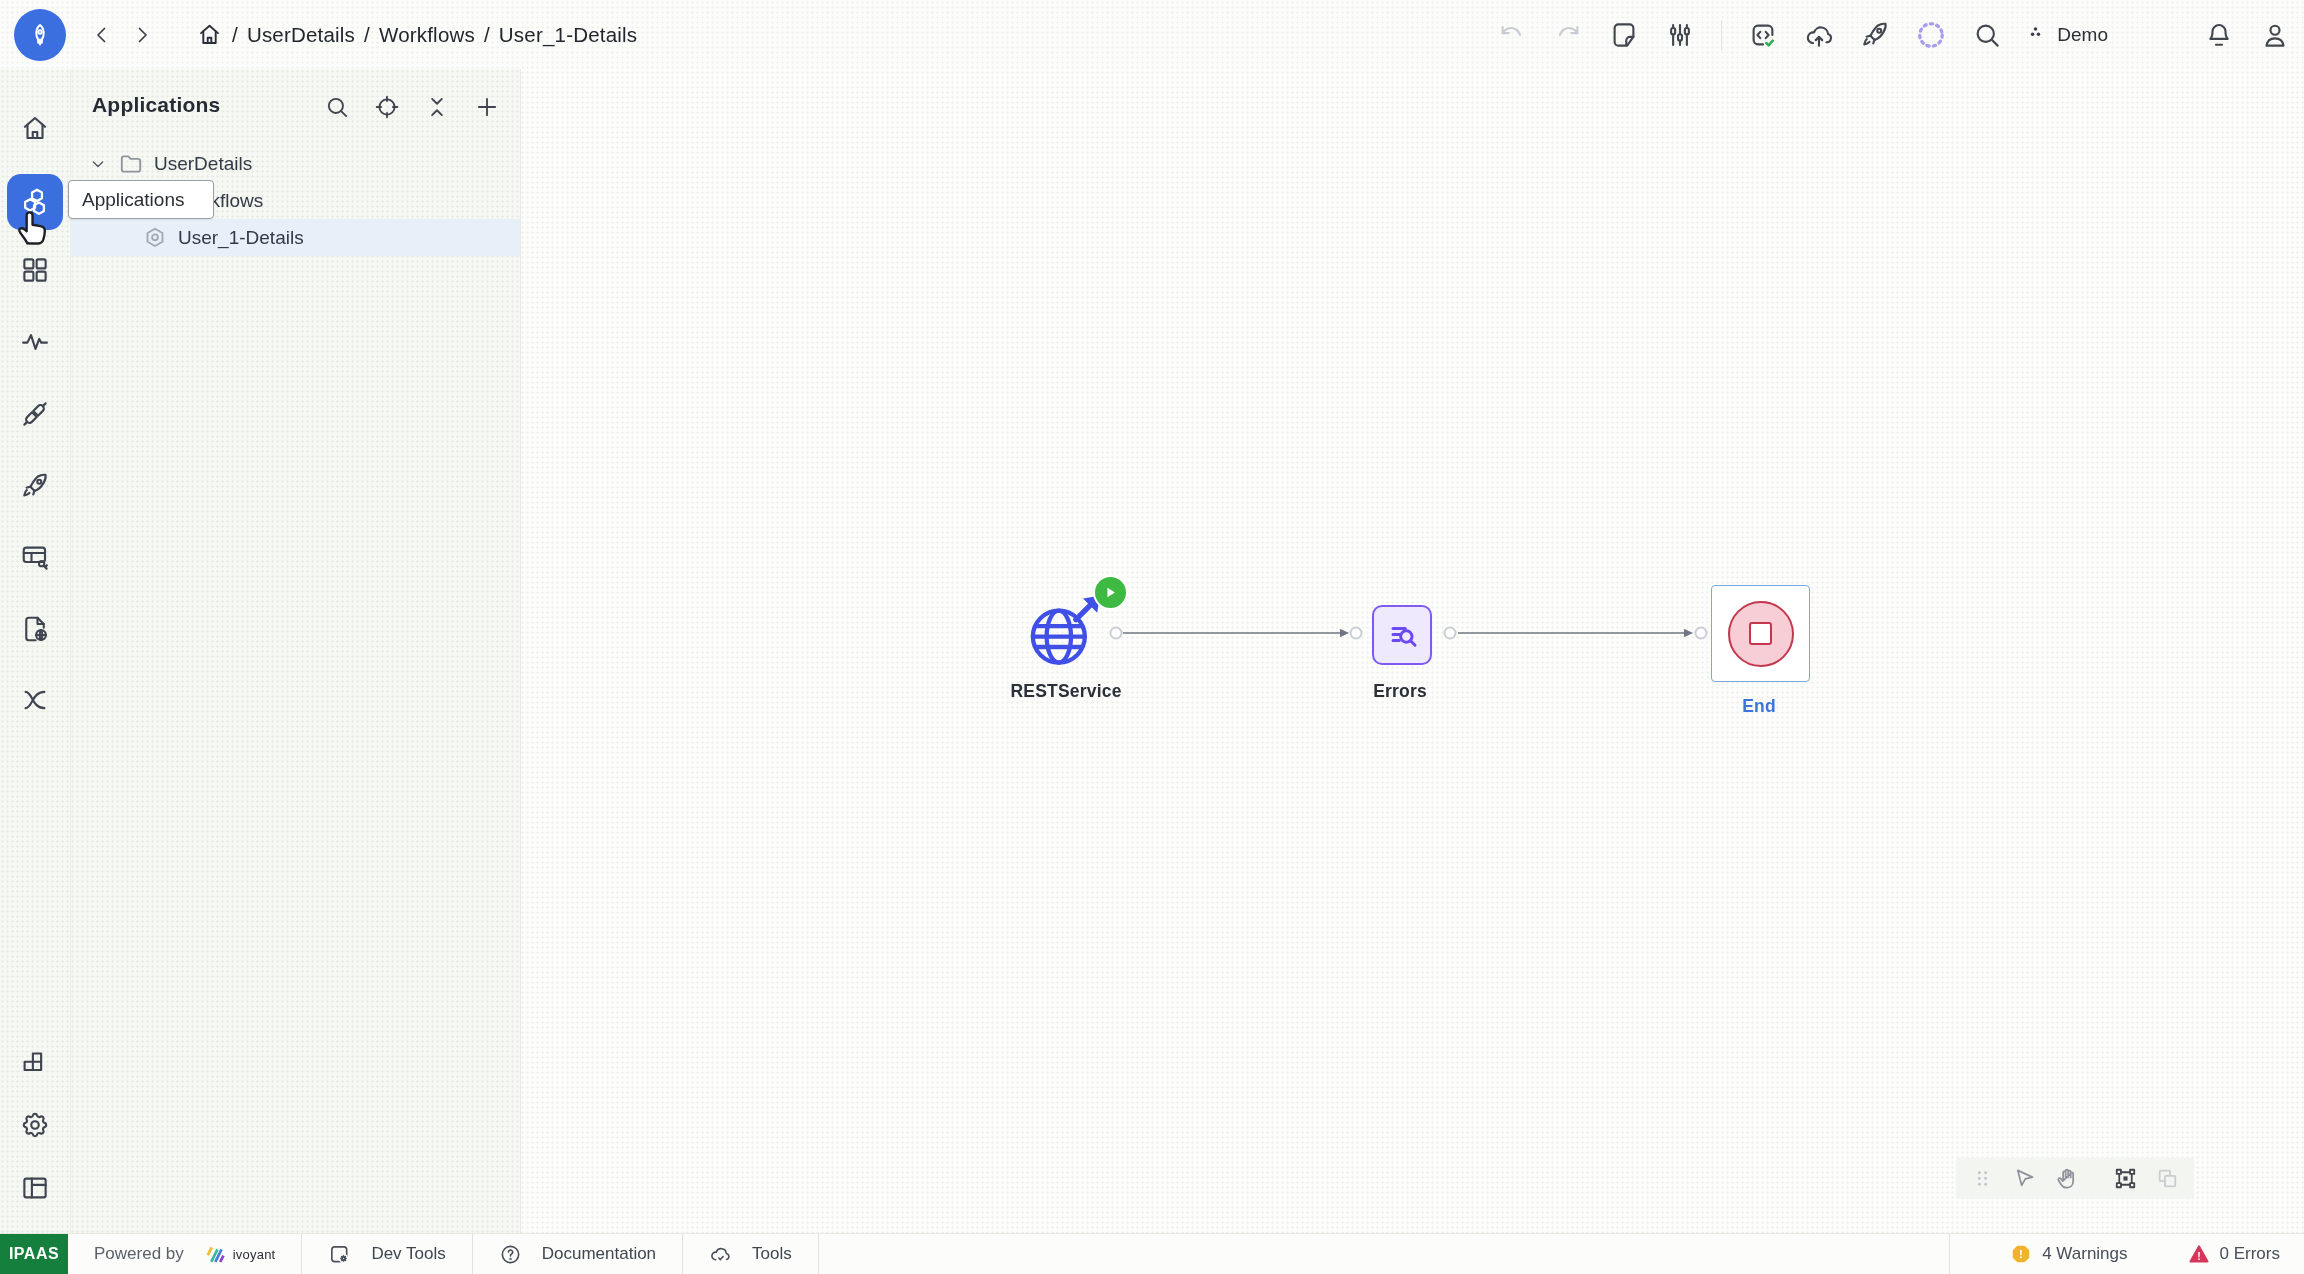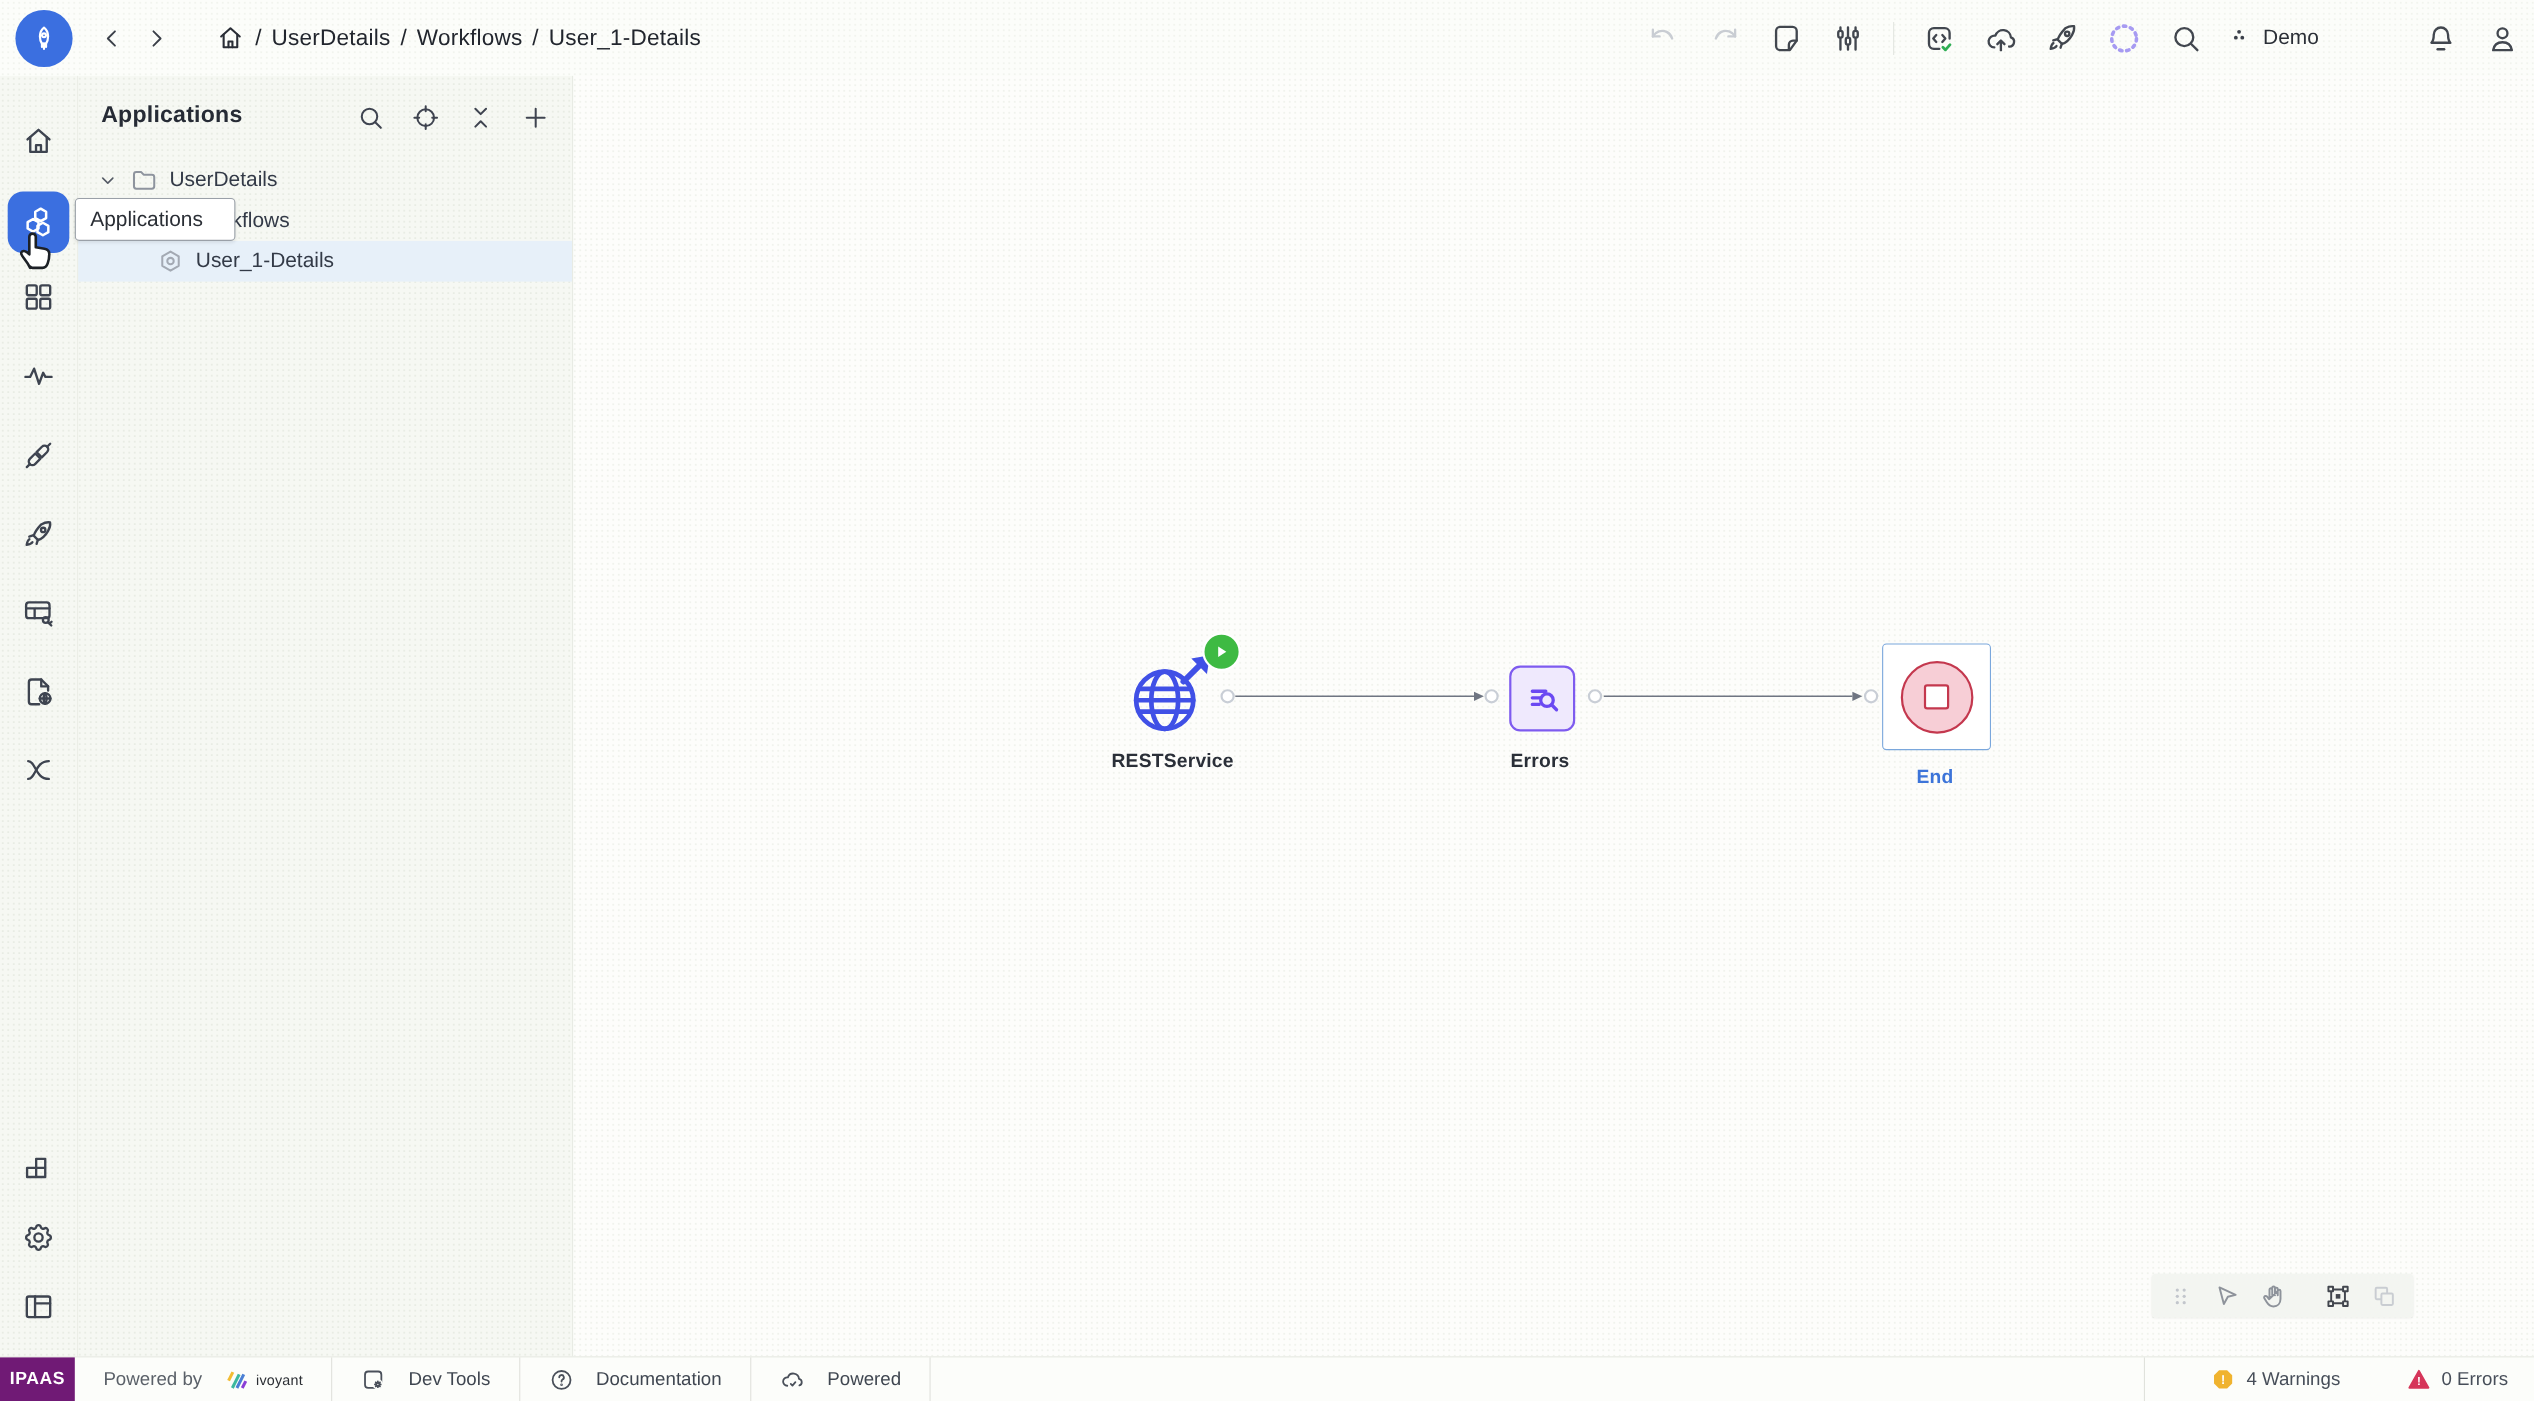--- a/index.html
+++ b/index.html
@@ -89,21 +89,21 @@
   .cv-toolbar svg{width:25px;height:25px;}
   .c-light{color:#8e939b;}
   .c-dark{color:#42464e;}
   .c-faint{color:#c9cdd2;}
   .cv-div{width:1px;height:22px;background:#d9dcd7;}
 
   
   .statusbar{position:absolute;left:0;bottom:0;width:100%;height:40px;background:#fcfdfa;
     border-top:1px solid #e6e8e2;z-index:20;font-size:17px;color:#3f4650;}
   .sb-left{position:absolute;left:0;bottom:0;height:40px;display:flex;align-items:center;}
-  .ipaas{width:68px;height:40px;background:#701a75;color:#fff;font-weight:700;font-size:16px;
+  .ipaas{width:68px;height:40px;background:#15803d;color:#fff;font-weight:700;font-size:16px;
     letter-spacing:.5px;display:flex;align-items:center;justify-content:center;}
   .sb-sec{display:flex;align-items:center;gap:20px;padding:0 26px;height:40px;text-align:center;}
   .sb-div{width:1px;height:40px;background:#e0e2dc;}
   .sb-sec svg{width:23px;height:23px;color:#4a505a;}
   .brand{display:flex;align-items:center;gap:6px;}
   .brand-name{font-size:13px;color:#2b2e33;font-weight:500;letter-spacing:.2px;}
   .sb-right{position:absolute;right:0;bottom:0;height:40px;display:flex;align-items:center;gap:16px;padding-right:24px;}
   .sb-right .grp{display:flex;align-items:center;gap:10px;color:#474e59;}
   .sb-right .grp svg{width:22px;height:22px;}
   .gap28{width:28px;}
@@ -518,21 +518,21 @@
         <span>Documentation</span>
       </div>
       <span class="sb-div"></span>
       <div class="sb-sec">
         <span>
           <svg class="ic" viewBox="0 0 24 24" stroke-width="1.5">
               <path d="M7 17.5a4 4 0 1 1 .6-7.96A5.4 5.4 0 0 1 18.1 11a3.2 3.2 0 0 1 .4 6.2"></path>
               <path d="M10.3 15.7l1.6 1.6 2.8-3.2"></path>
             </svg>
         </span>
-        <span>Powered</span>
+        <span>Tools</span>
       </div>
       <span class="sb-div"></span>
     </div>
 
     <div class="sb-right">
       <span class="sb-div"></span>
       <span class="gap28"></span>
       <div class="grp">
         <svg viewBox="0 0 24 24">
             <polygon points="8,3 16,3 21,8 21,16 16,21 8,21 3,16 3,8" fill="#f0b32e"></polygon>

